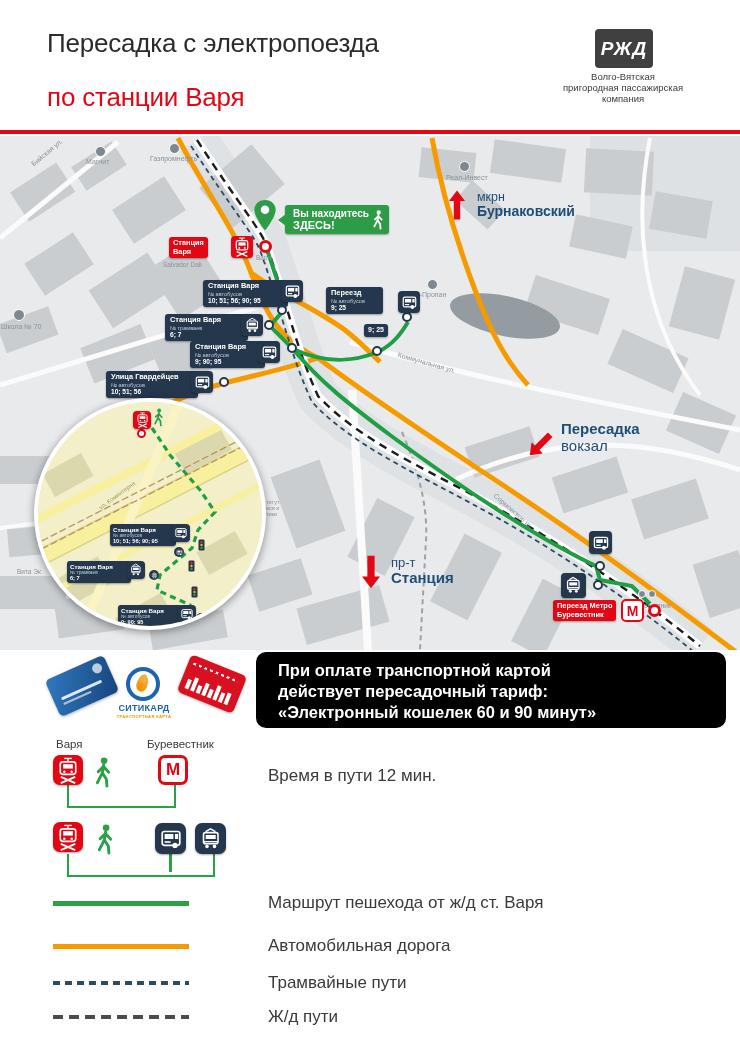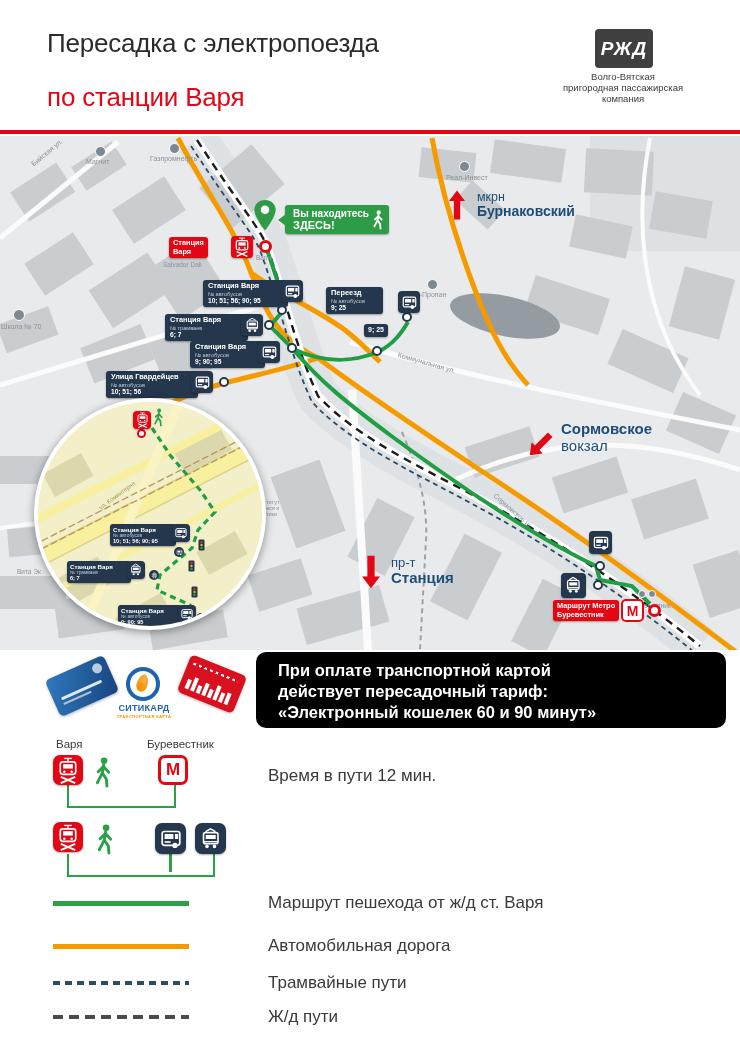--- a/index.html
+++ b/index.html
@@ -312,21 +312,21 @@
       </svg>
     </div>
 
   <div class="stop" style="left:364px;top:324px;padding:2px 4px">
     <div class="t" style="font-size:7px">9; 25</div>
   </div>
 
   <svg class="arrow" style="left:532px;top:429px;transform:rotate(225deg)" width="16" height="32">
       <use href="#i-arrow"></use>
     </svg>
-  <div class="bluetxt" style="left:561px;top:420px;font-size:15px;font-weight:700">Сормовское</div>
+  <div class="bluetxt" style="left:561px;top:420px;font-size:15px;font-weight:700">Пересадка</div>
   <div class="bluetxt" style="left:561px;top:437px;font-size:15px">вокзал</div>
 
   <svg class="arrow" style="left:362px;top:554px;transform:rotate(180deg)" width="18" height="36">
       <use href="#i-arrow"></use>
     </svg>
   <div class="bluetxt" style="left:391px;top:555px;font-size:13px">пр-т</div>
   <div class="bluetxt" style="left:391px;top:569px;font-size:15px;font-weight:700">Станция</div>
 
   <div class="mico" style="left:589px;top:531px;width:23px;height:23px">
       <svg width="18" height="18">
@@ -335,21 +335,21 @@
     </div>
   <div class="mico" style="left:561px;top:573px;width:25px;height:25px">
       <svg width="19" height="19">
         <use href="#i-tram"></use>
       </svg>
     </div>
   <div class="mtxt" style="left:633px;top:602px;font-size:6.5px;z-index:4">Буревестник</div>
   <div class="poic" style="left:638px;top:590px;width:8px;height:8px"></div>
   <div class="poic" style="left:648px;top:590px;width:8px;height:8px"></div>
   <div class="redlabel" style="left:553px;top:600px">
-    <div>Маршрут Метро</div>
+    <div>Переезд Метро</div>
     <div>Буревестник</div>
   </div>
   <div class="metroico" style="left:621px;top:599px;width:23px;height:23px;font-size:14px">М</div>
 
   <div class="poic" style="left:95px;top:146px"></div>
   <div class="mtxt" style="left:86px;top:158px">Магнит</div>
   <div class="poic" style="left:169px;top:143px"></div>
   <div class="mtxt" style="left:150px;top:155px">Газпромнефть</div>
   <div class="poic" style="left:459px;top:161px"></div>
   <div class="mtxt" style="left:446px;top:174px">Реал-Инвест</div>

